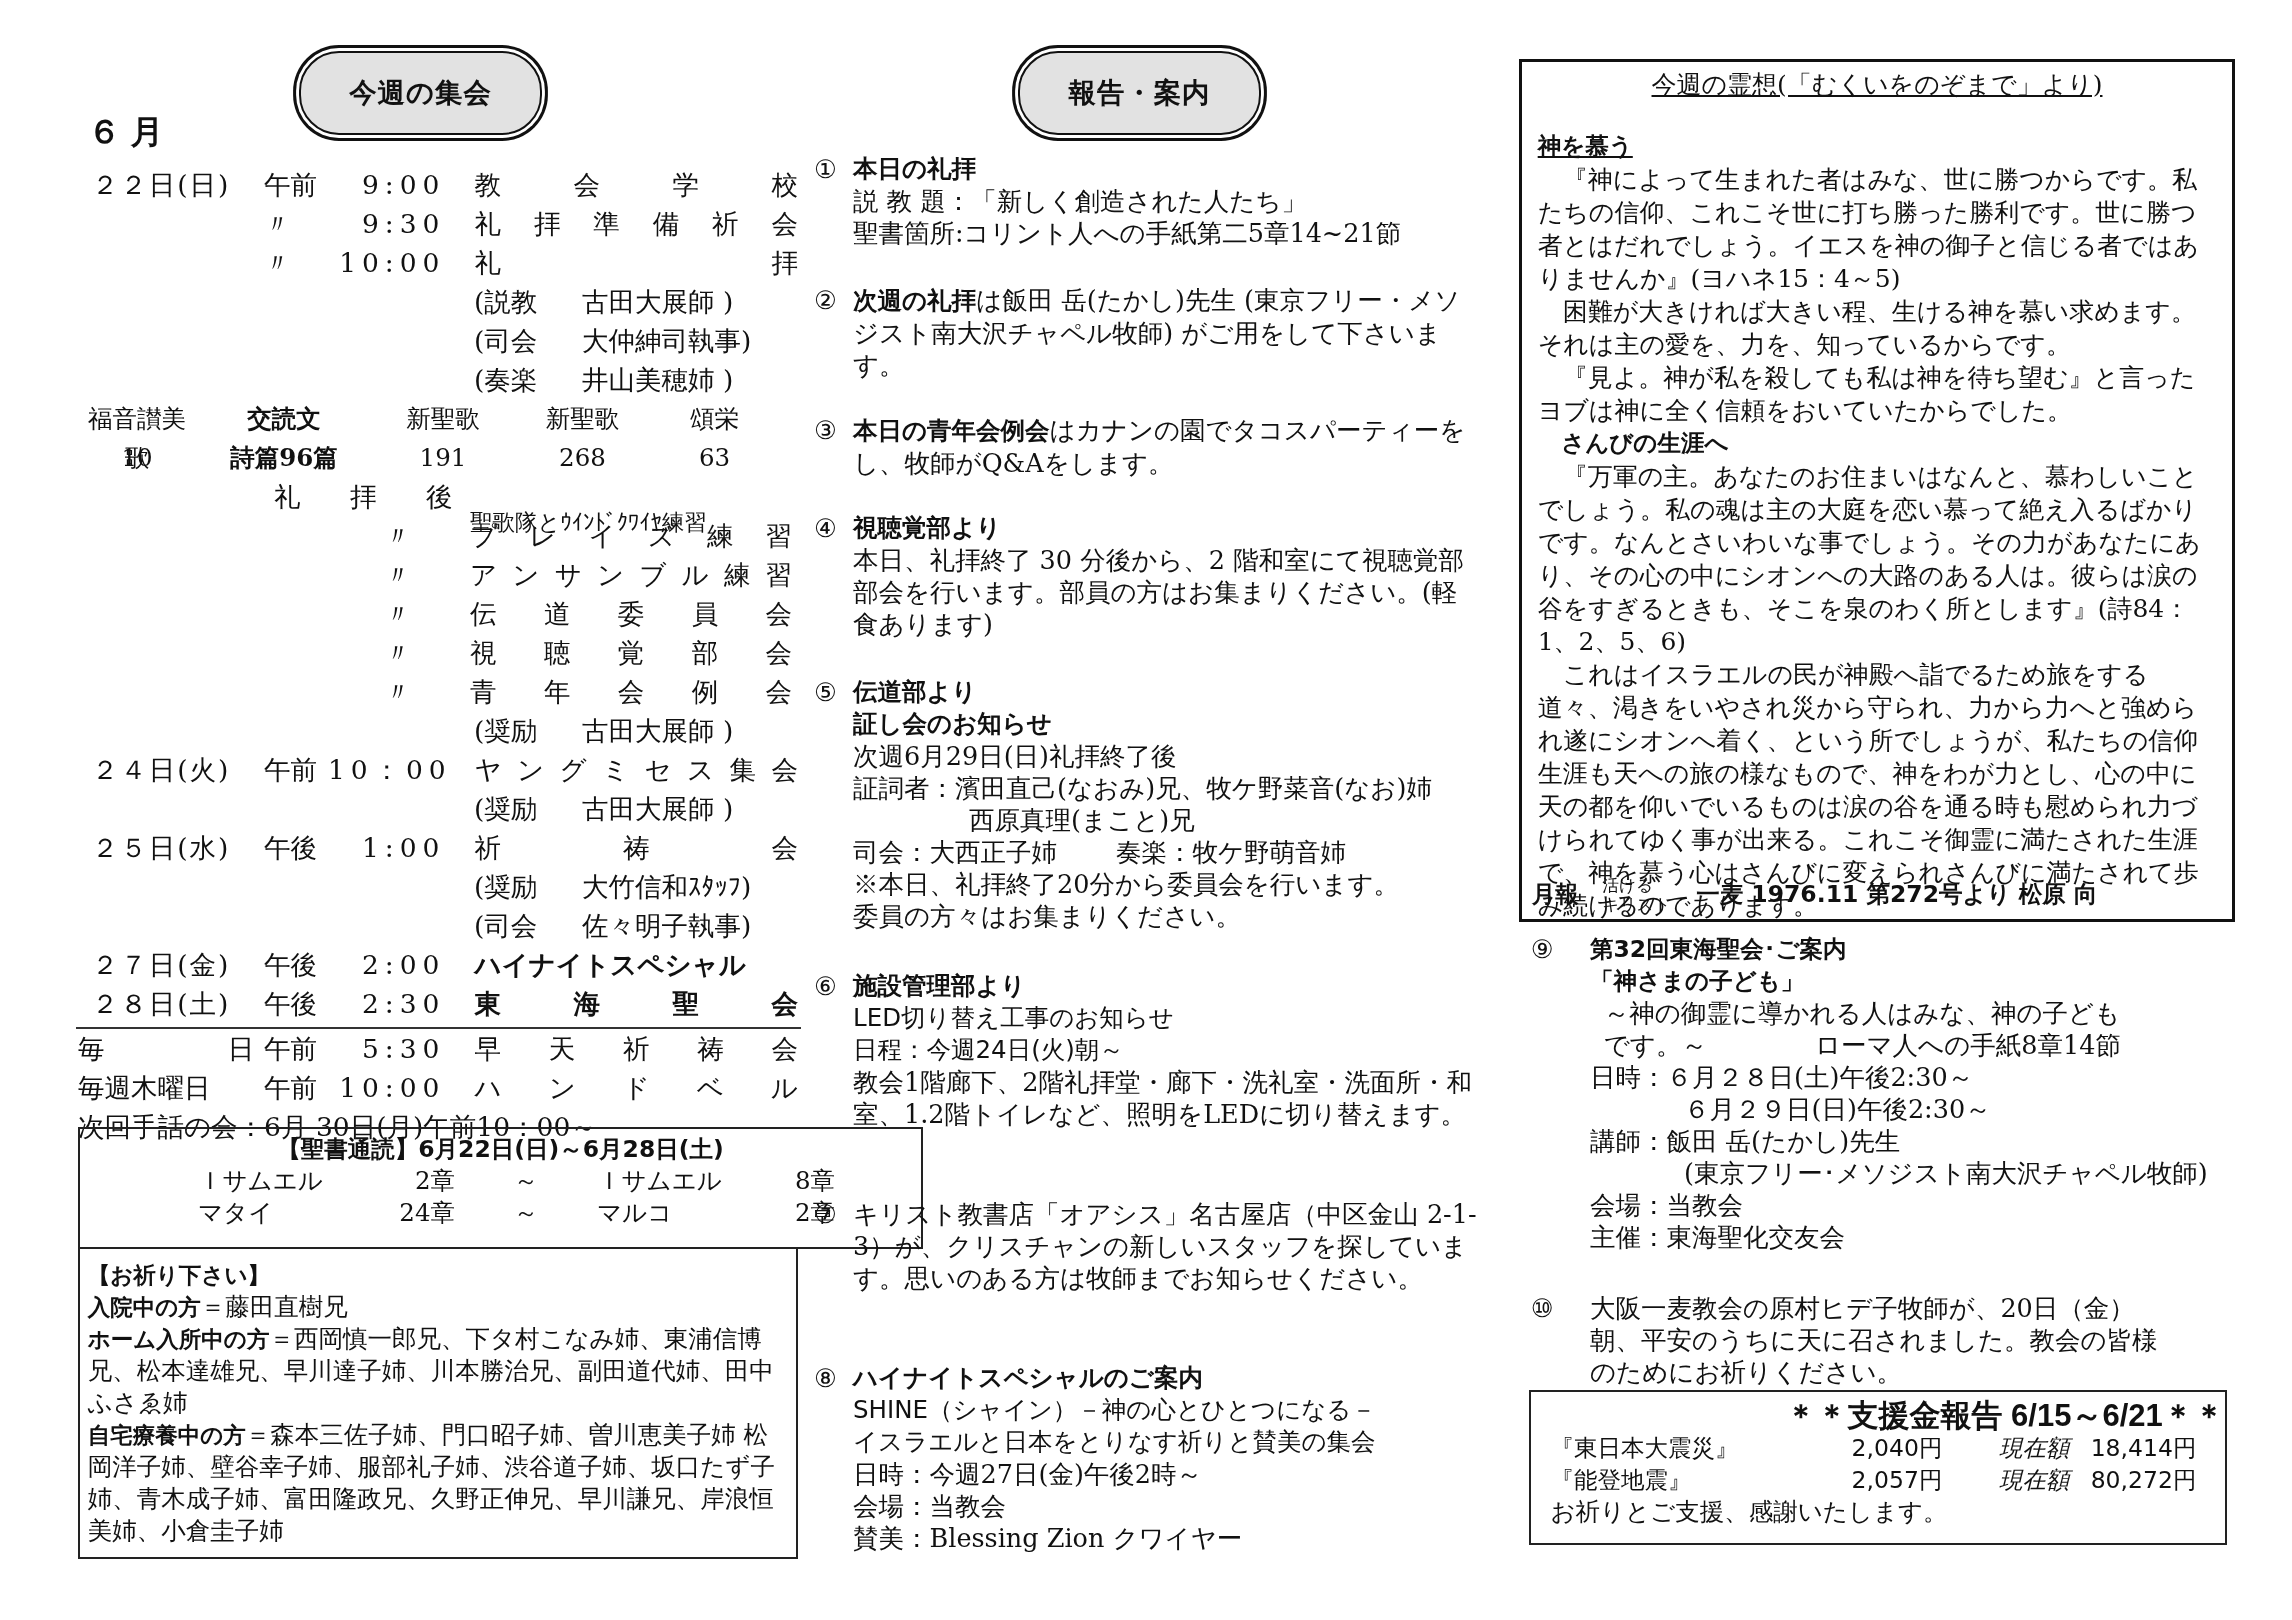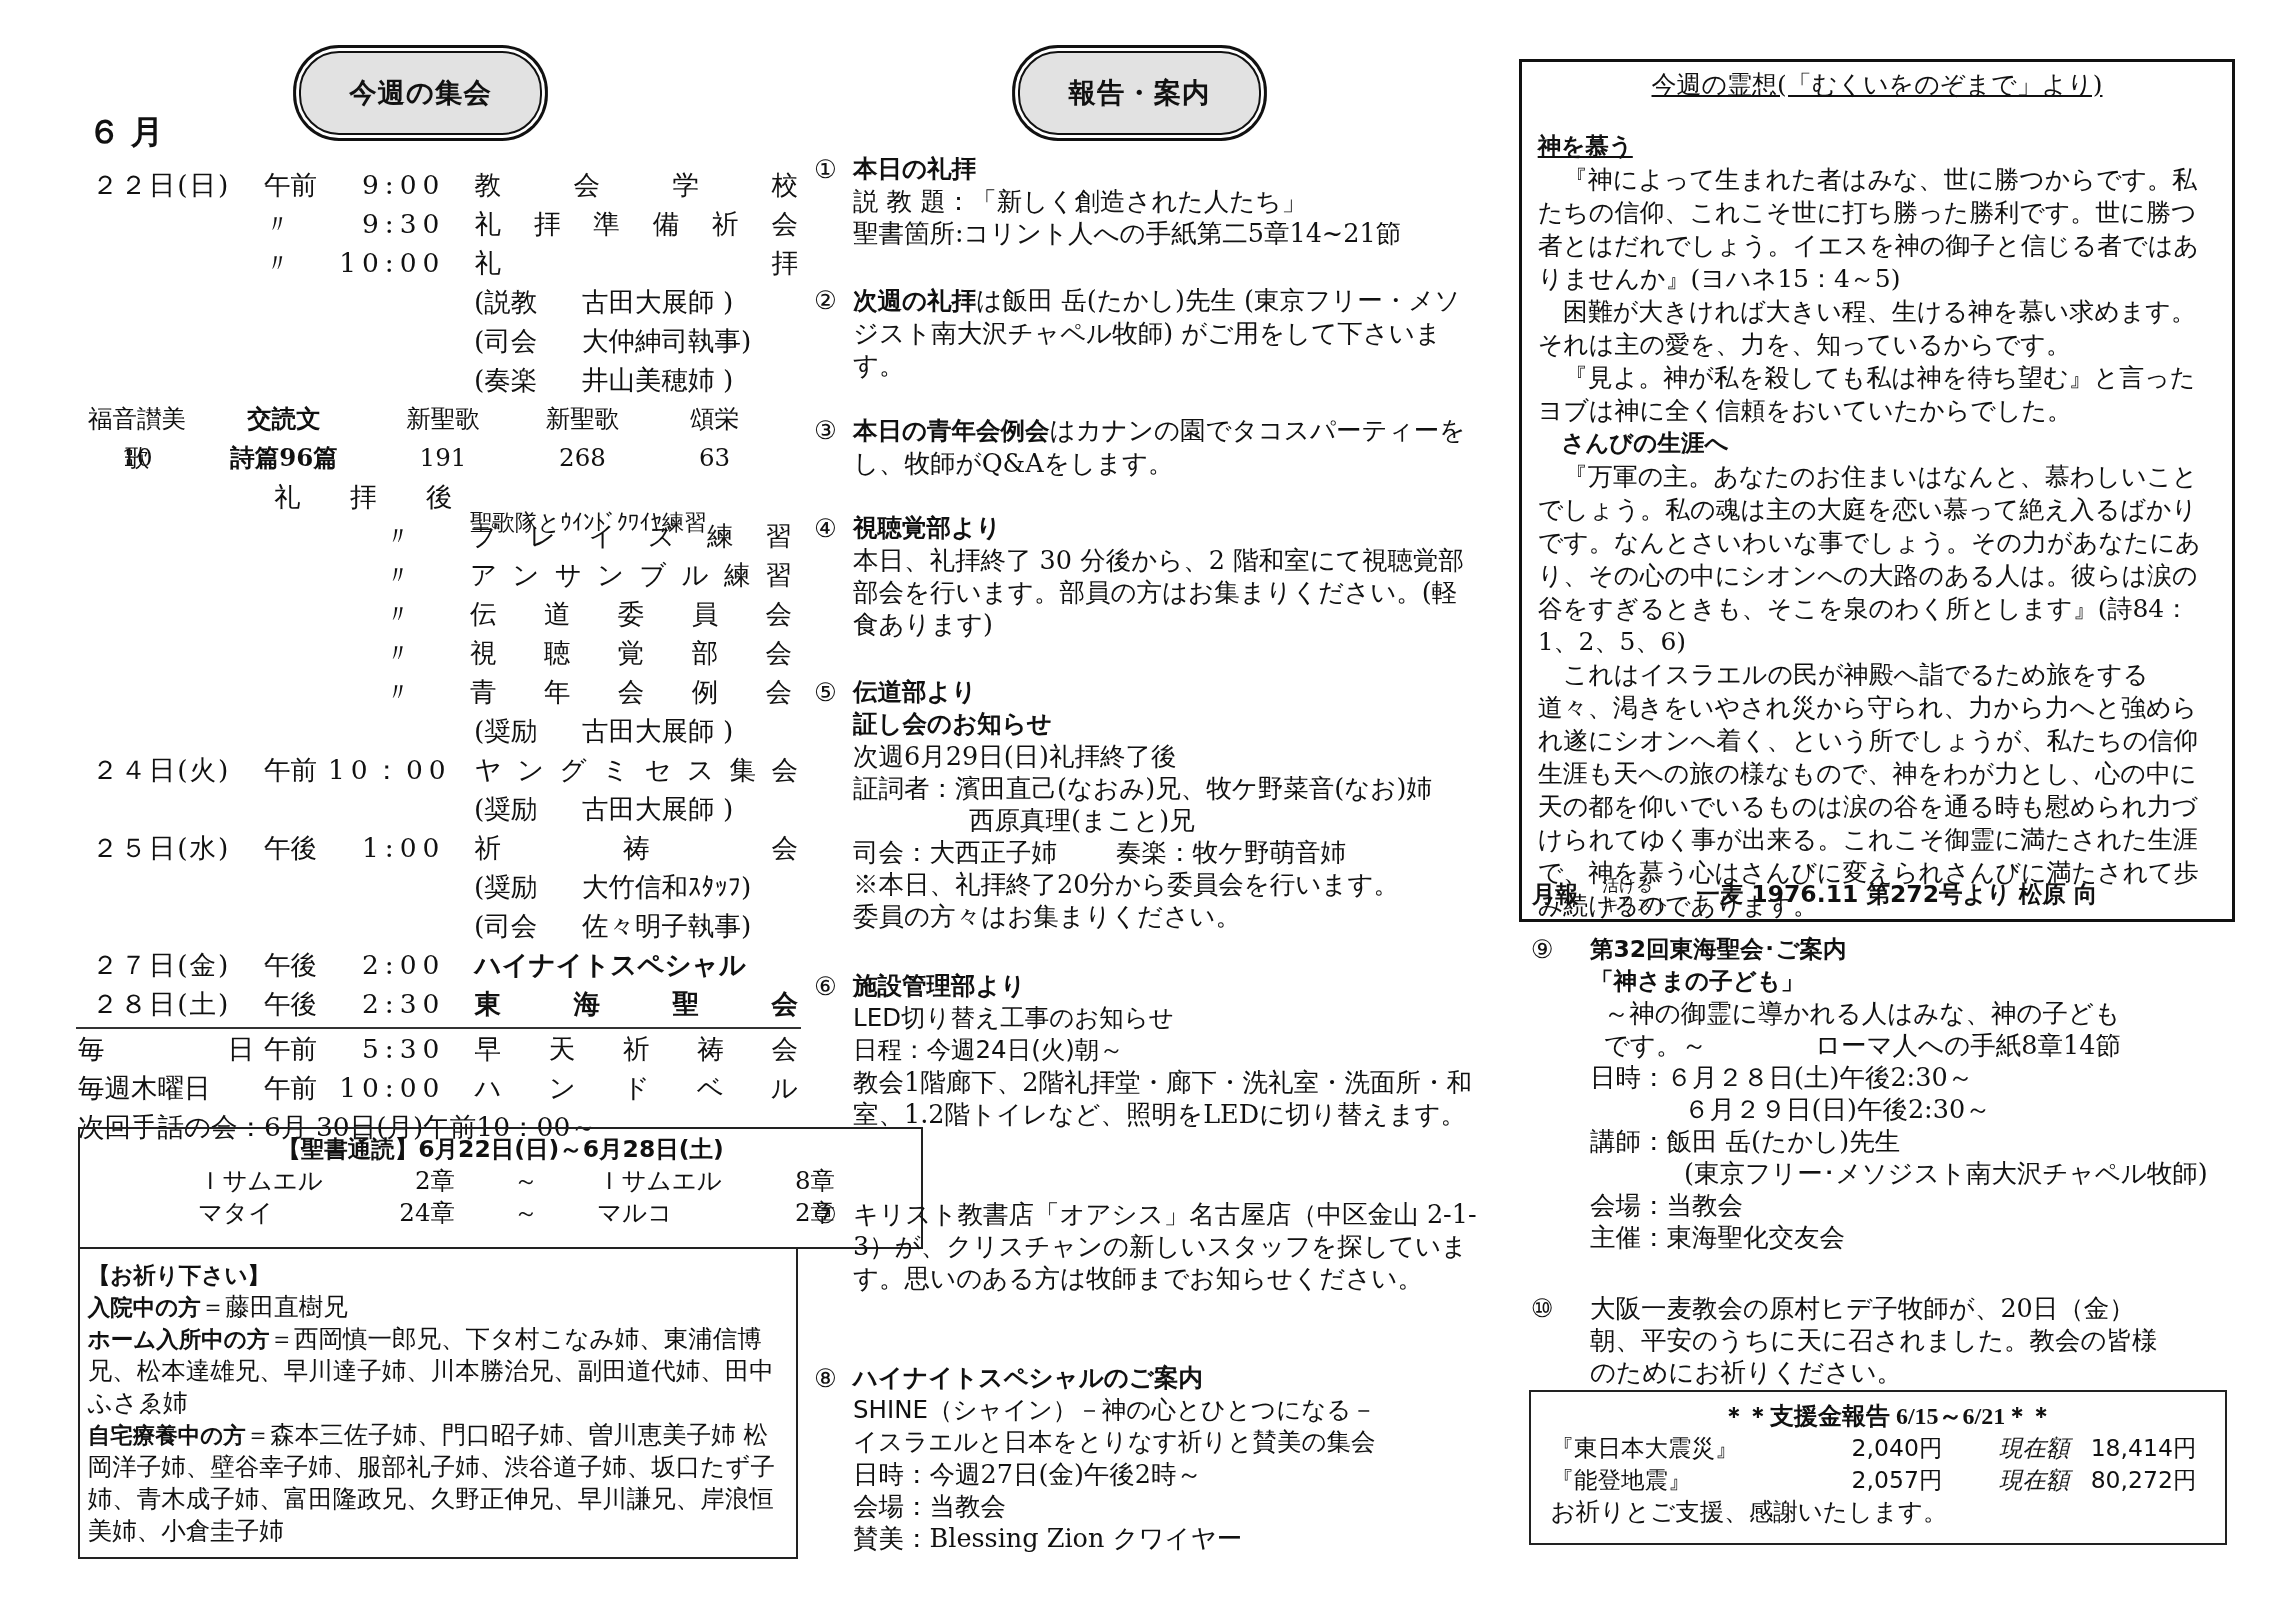--- a/index.html
+++ b/index.html
@@ -84,21 +84,21 @@
   .reisou-foot .small { font-family: "DejaVu Serif", "Liberation Serif", serif; font-weight: normal; font-size: 16.7px; line-height: 18.6px; margin: 0 25.5px 0 23.5px; }
 
   .ann-r { position: absolute; left: 0; width: 725px; font-size: 25.5px; line-height: 32px; }
   .ann-r .num { position: absolute; left: 11.8px; top: 0; }
   .ann-r .body { margin-left: 71px; }
   .ann-r .title { font-family: "DejaVu Sans", "Liberation Sans", sans-serif; font-weight: bold; font-size: 23.5px; }
   .pad1 { padding-left: 13.7px; }
   .pad2 { padding-left: 94px; }
 
   .support-box { left: 9.8px; top: 1390px; width: 698px; height: 155px; border: 2px solid #222; font-size: 24.5px; line-height: 32px; padding: 7.8px 0 0 19.6px; }
-  .support-title { text-align: center; font-family: Liberation Serif, serif; font-weight: bold; font-size: 24px; }
+  .support-title { text-align: right; font-family: Liberation Sans, sans-serif; font-weight: bold; font-size: 31px; }
   .support-row { display: flex; font-family: "DejaVu Sans", "Liberation Sans", sans-serif; font-size: 23.5px; }
   .sr-name { width: 255px; } .sr-amt { width: 137px; text-align: right; } .sr-lbl { width: 127px; text-align: right; font-style: italic; } .sr-cur { width: 127px; text-align: right; }
 </style>
 </head>
 <body>
 
 <div class="col col-left">
   <div class="pill pill-left">今週の集会</div>
   <div class="month">６月</div>
 

